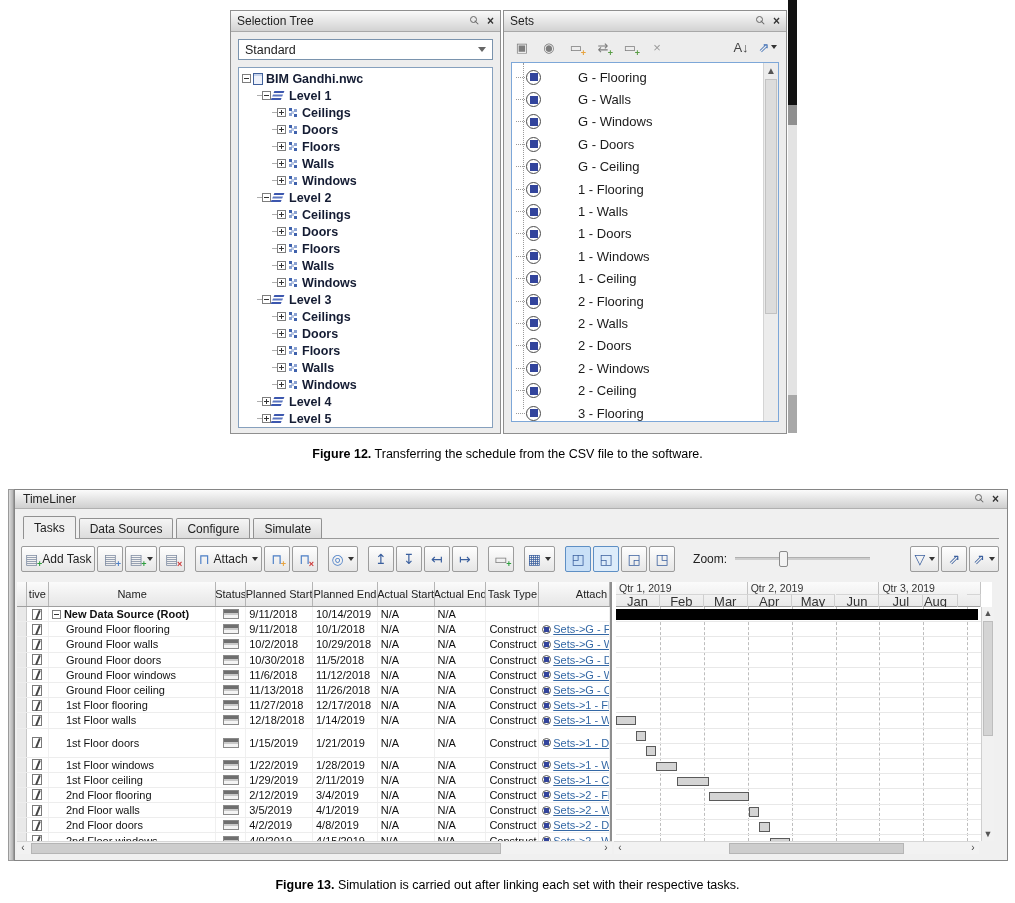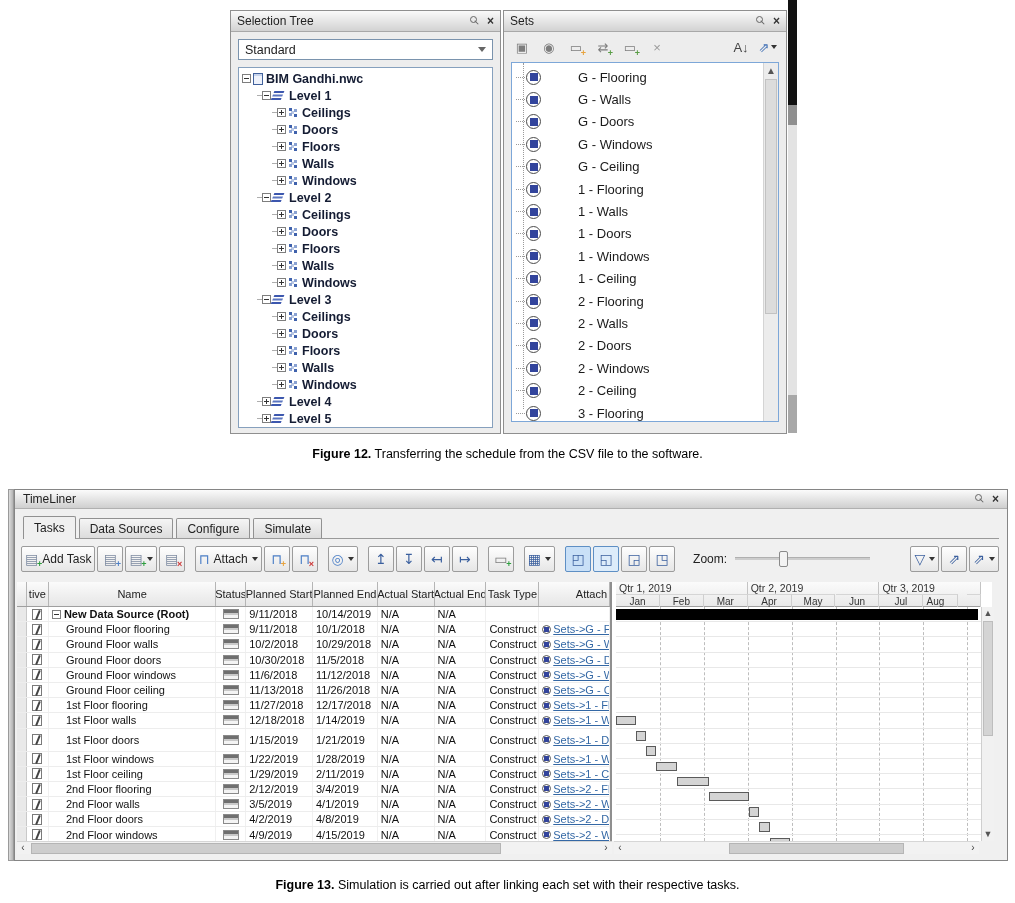--- a/index.html
+++ b/index.html
@@ -124,21 +124,21 @@
     background:linear-gradient(#6f6f6f 0 38%, #c9c9c9 38% 66%, #f4f4f4 66% 100%); }
   .name-bold { font-weight:bold; }
   .attach-link { color:#3468a5; text-decoration:underline; overflow:hidden; white-space:nowrap; }
   .set-mini { width:9px; height:9px; border:1px solid #555; border-radius:50%; display:inline-flex; align-items:center; justify-content:center; margin-right:2px; flex:none; }
   .set-mini::before { content:""; width:5px; height:5px; background:#32449c; }
 
   
   .tl-gantt { position:absolute; left:599px; top:0; width:365px; height:259px; overflow:hidden; background:#fff; }
   .g-head { position:absolute; left:0; top:0; width:365px; height:25px; background:linear-gradient(#fbfbfb,#e9e9e9); border-bottom:1px solid #9f9f9f; }
   .g-qtr { position:absolute; top:0; height:12px; border-right:1px solid #c4c4c4; font-size:10.5px; color:#333; padding-left:3px; line-height:12px; overflow:hidden; white-space:nowrap; }
-  .g-mon { position:absolute; top:12px; height:13px; border-right:1px solid #cfcfcf; border-top:1px solid #d5d5d5; font-size:10px; color:#333; text-align:center; line-height:13px; overflow:hidden; }
+  .g-mon { position:absolute; top:12px; height:13px; border-right:1px solid #cfcfcf; border-top:1px solid #d5d5d5; font-size:13px; color:#333; text-align:center; line-height:13px; overflow:hidden; }
   .g-body { position:absolute; left:0; top:25px; width:365px; height:234px; overflow:hidden; }
   .g-rowline { position:absolute; left:0; width:365px; border-bottom:1px solid #e8e8e8; }
   .g-gridline { position:absolute; top:0; height:234px; border-left:1px dashed #bdbdbd; }
   .g-bar { position:absolute; height:9.5px; background:#d4d4d4; border:1px solid #5a5a5a; }
   .g-bar.root { background:#000; border:none; height:11px; }
 
   
   .tl-vscroll { position:absolute; left:964px; top:25px; width:13px; height:234px; background:#f1f1f1; border-left:1px solid #cfcfcf; }
   .sb-btn { position:absolute; left:0; right:0; height:13px; text-align:center; font-size:9px; color:#555; line-height:13px; }
   .tl-vscroll .thumb { position:absolute; left:1px; right:1px; top:14px; height:115px; background:#d4d4d4; border:1px solid #bdbdbd; }
@@ -337,26 +337,26 @@
             <span class="set-label">G - Flooring</span>
           </div>
           <div class="set-item">
             <span class="set-branch"></span>
             <span class="set-icon"></span>
             <span class="set-label">G - Walls</span>
           </div>
           <div class="set-item">
             <span class="set-branch"></span>
             <span class="set-icon"></span>
+            <span class="set-label">G - Windows</span>
+          </div>
+          <div class="set-item">
+            <span class="set-branch"></span>
+            <span class="set-icon"></span>
             <span class="set-label">G - Doors</span>
-          </div>
-          <div class="set-item">
-            <span class="set-branch"></span>
-            <span class="set-icon"></span>
-            <span class="set-label">G - Windows</span>
           </div>
           <div class="set-item">
             <span class="set-branch"></span>
             <span class="set-icon"></span>
             <span class="set-label">G - Ceiling</span>
           </div>
           <div class="set-item">
             <span class="set-branch"></span>
             <span class="set-icon"></span>
             <span class="set-label">1 - Flooring</span>
@@ -697,21 +697,21 @@
               <div class="td" style="width: 67px;">12/18/2018</div>
               <div class="td" style="width: 65px;">1/14/2019</div>
               <div class="td" style="width: 57px;">N/A</div>
               <div class="td" style="width: 52px;">N/A</div>
               <div class="td" style="width: 53px;">Construct</div>
               <div class="td" style="width: 71px;">
                 <span class="set-mini"></span>
                 <span class="attach-link">Sets-&gt;1 - W</span>
               </div>
             </div>
-            <div class="trow" style="height: 23px;">
+            <div class="trow" style="height: 29px;">
               <div class="td rowhdr" style="width: 10px;"></div>
               <div class="td c-center" style="width: 22px;">
                 <span class="checkbox"></span>
               </div>
               <div class="td" style="width: 168px; padding-left: 17px;">
                 <span>1st Floor doors</span>
               </div>
               <div class="td c-center" style="width: 30px;">
                 <span class="status-icon"></span>
               </div>

